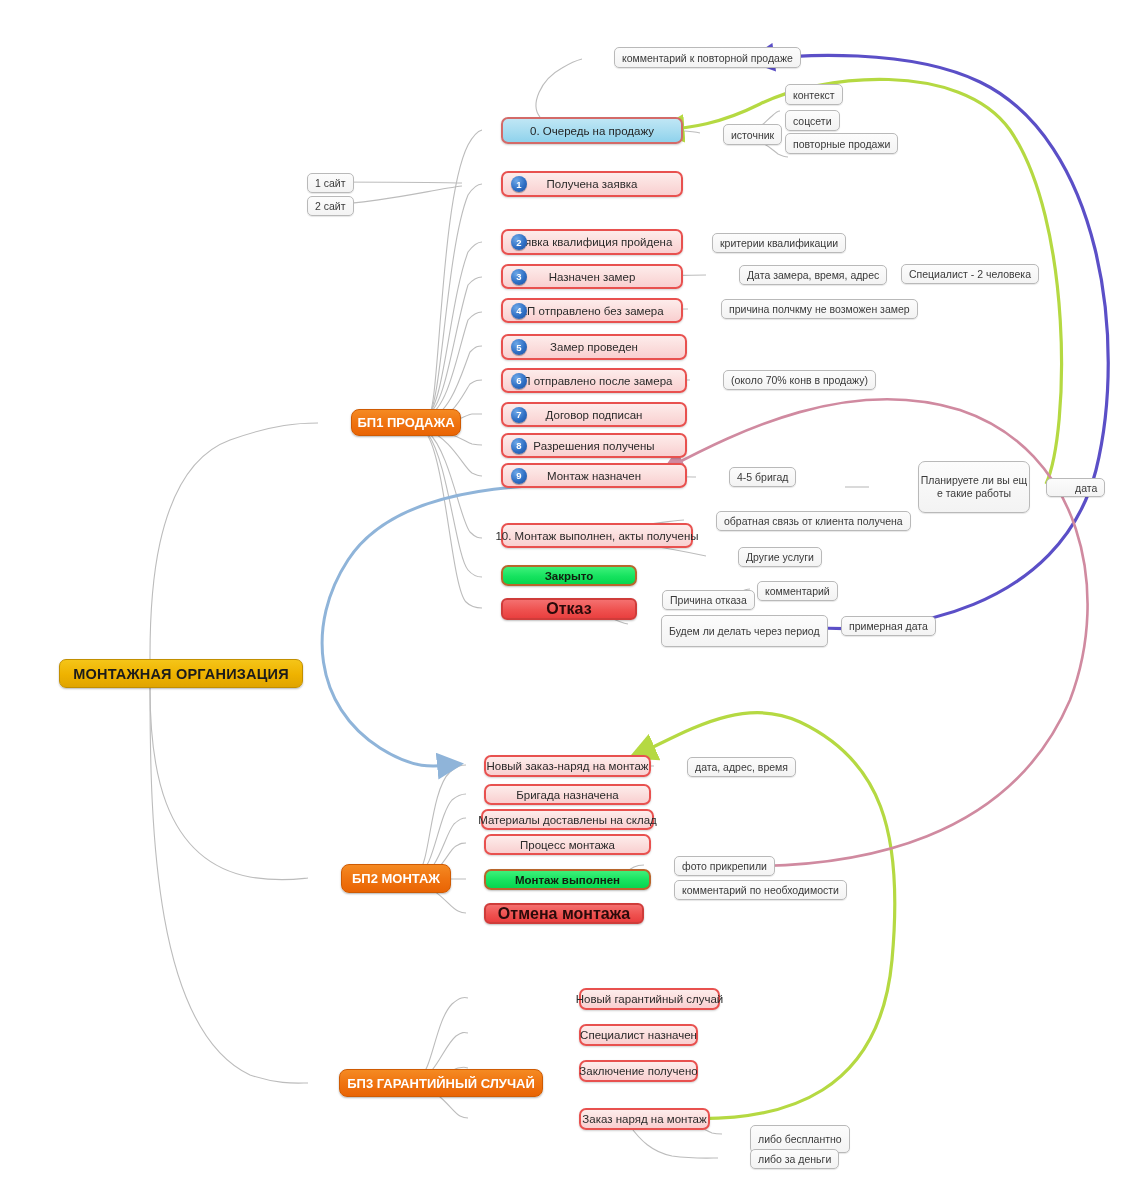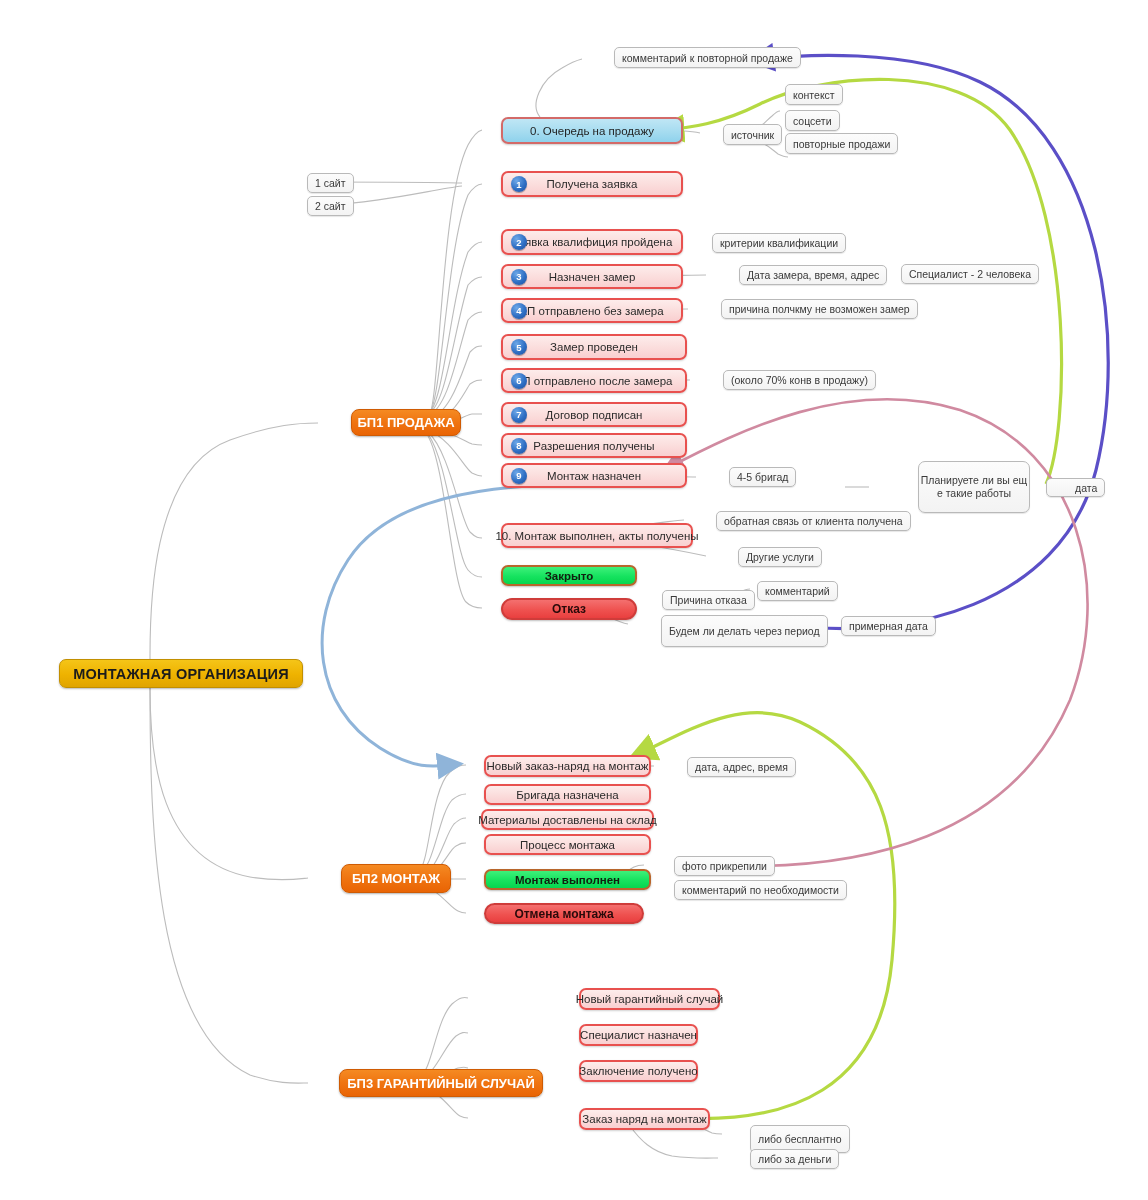--- a/index.html
+++ b/index.html
@@ -32,21 +32,21 @@
         border:2px solid #d36a68;border-radius:7px;color:#1f1f1f;font-size:11.5px;
         box-shadow:0 1px 2px rgba(0,0,0,.2);}
 
   
   .green{background:linear-gradient(180deg,#3ef07a 0%,#16e35f 55%,#06d64f 100%);
          border:2px solid #b8662c;border-radius:7px;color:#10210f;font-size:11.5px;
          font-weight:bold;box-shadow:0 1px 2px rgba(0,0,0,.25);}
 
   
   .red{background:linear-gradient(180deg,#f4706f 0%,#ef5250 55%,#e93f3f 100%);
-       border:2px solid #cf3c3a;border-radius:11px;color:#2a0a0a;font-size:12px;
+       border:2px solid #cf3c3a;border-radius:6px;color:#2a0a0a;font-size:16px;
        font-weight:bold;box-shadow:0 1px 2px rgba(0,0,0,.25);}
 
   
   .leaf{background:linear-gradient(180deg,#fcfcfc 0%,#f3f3f3 100%);
         border:1px solid #b9b9b9;border-radius:5px;color:#3a3a3a;font-size:10.5px;
         padding:0 7px;box-shadow:0 1px 1px rgba(0,0,0,.10);}
   .leaf.multi{white-space:normal;line-height:13px;padding:4px 0;border-radius:7px;}
 
   
   .badge{position:absolute;left:8px;top:50%;transform:translateY(-50%);

